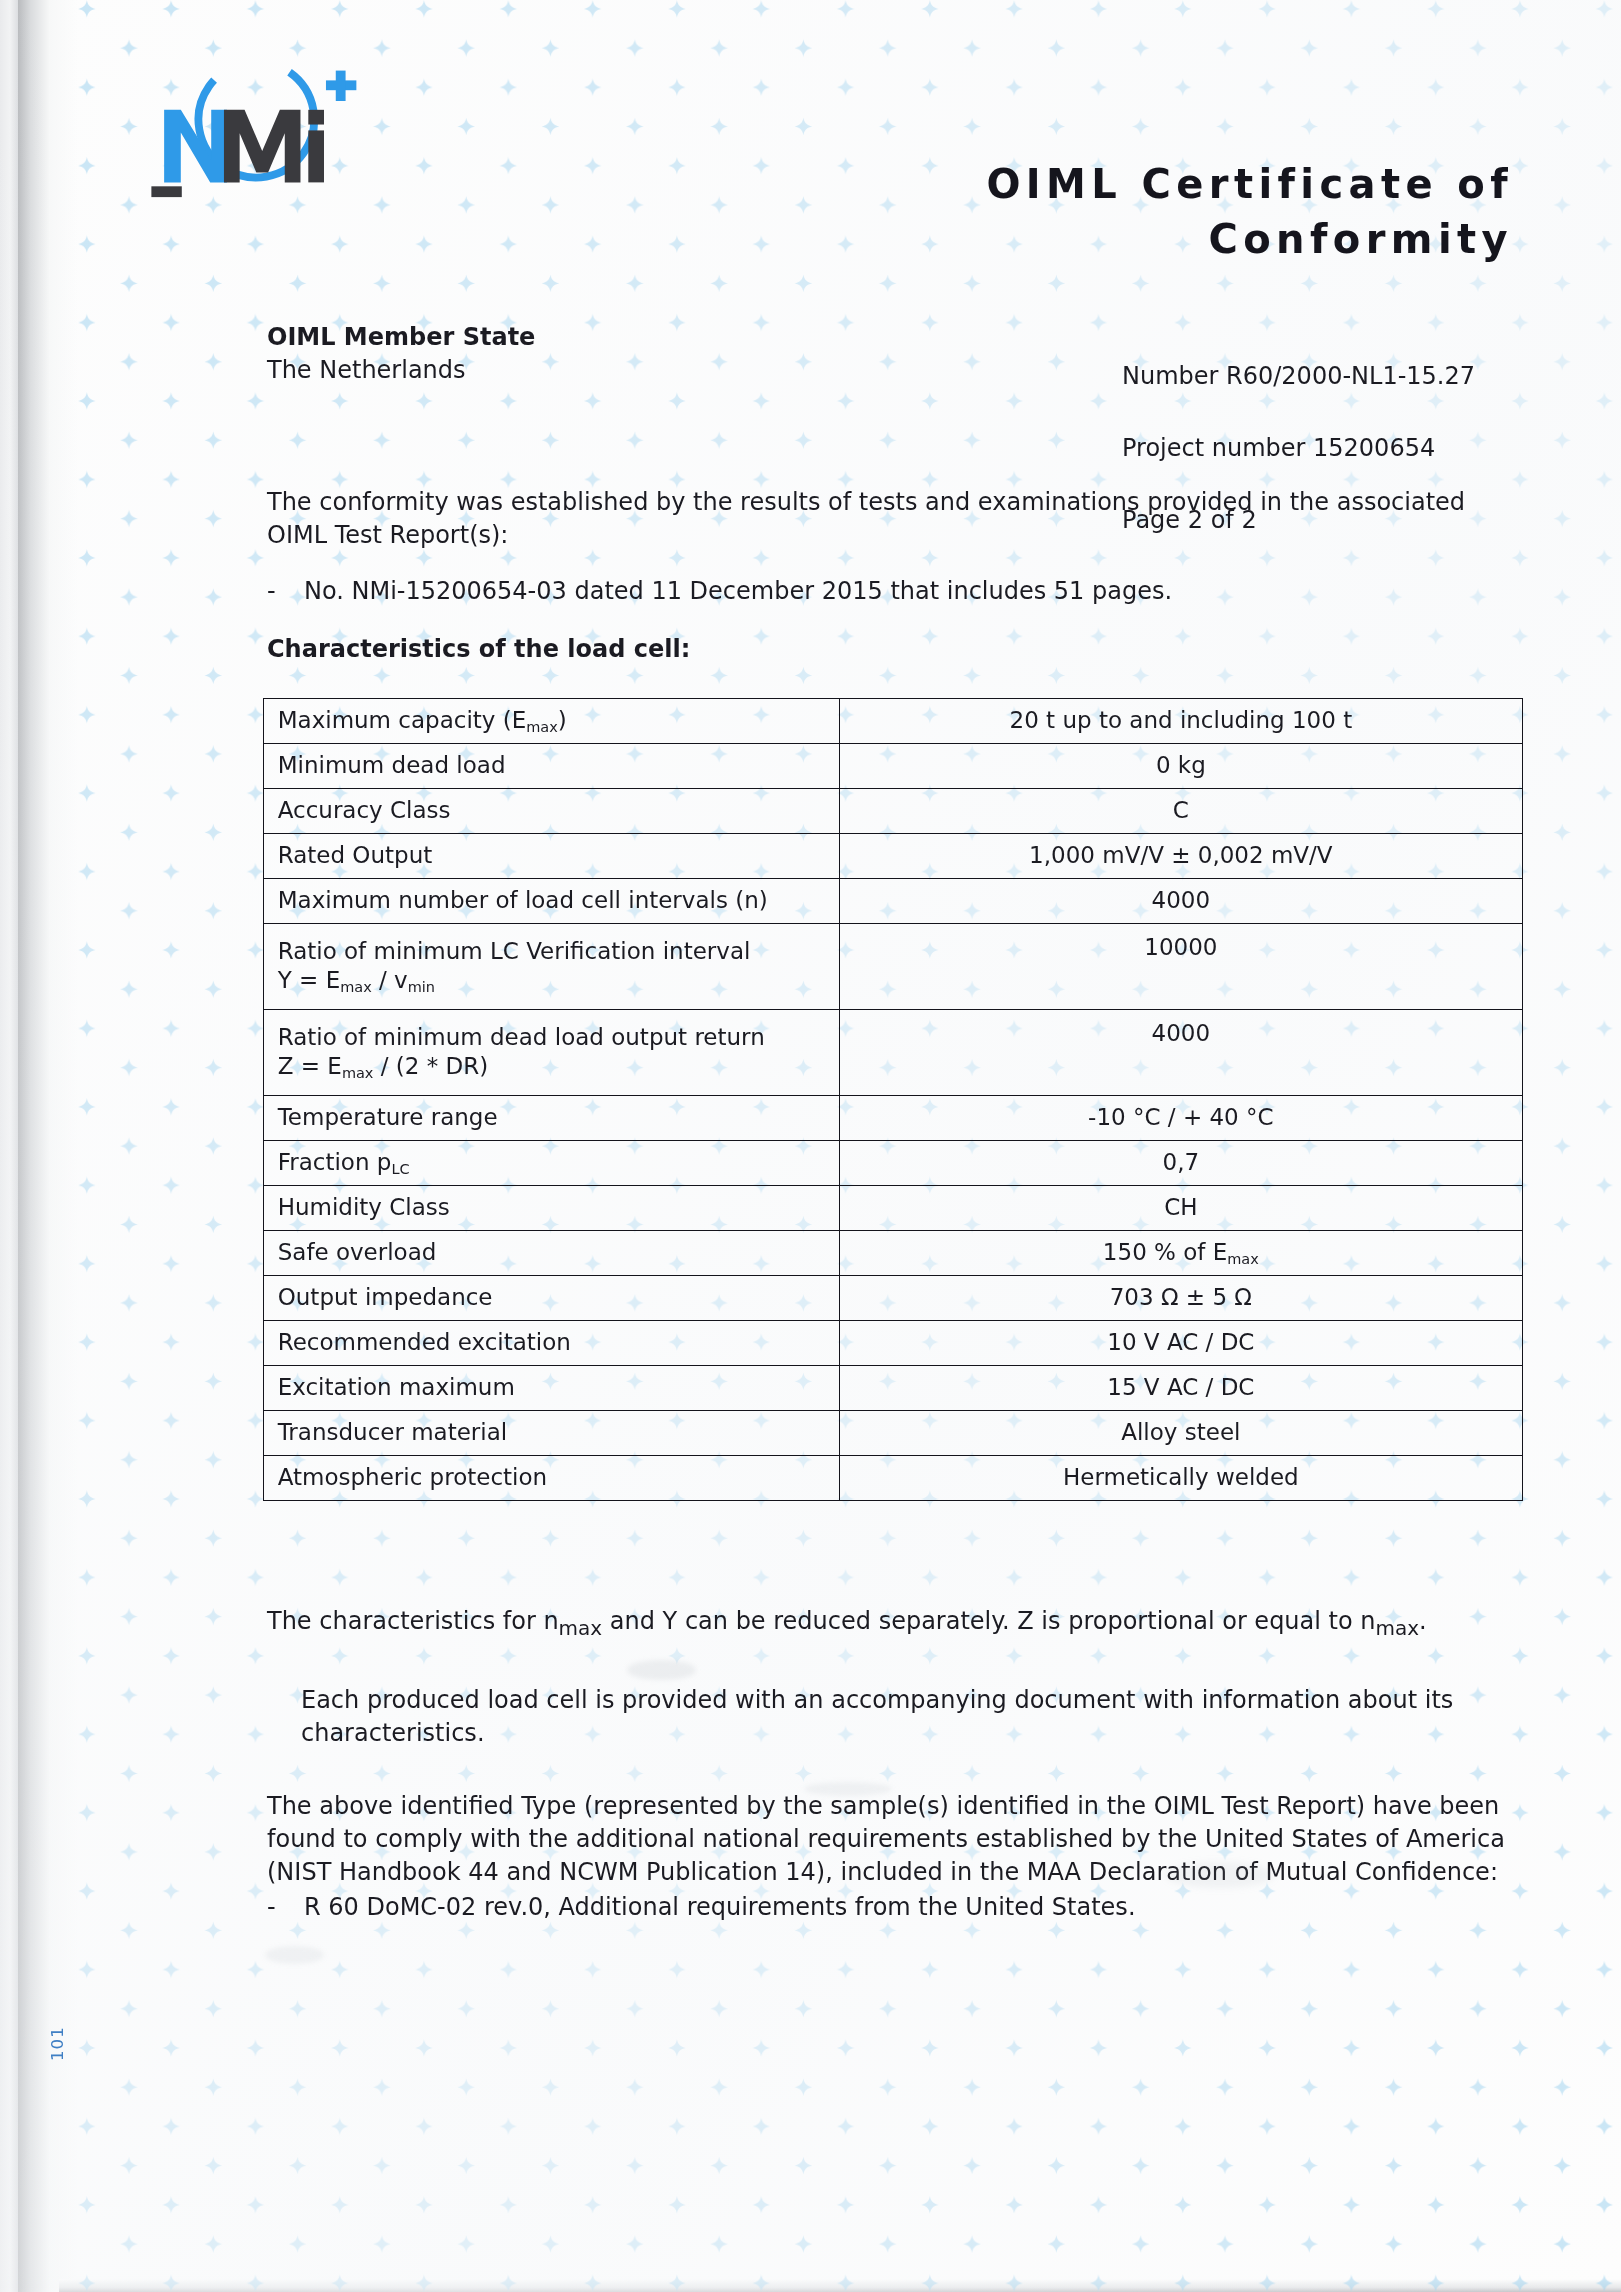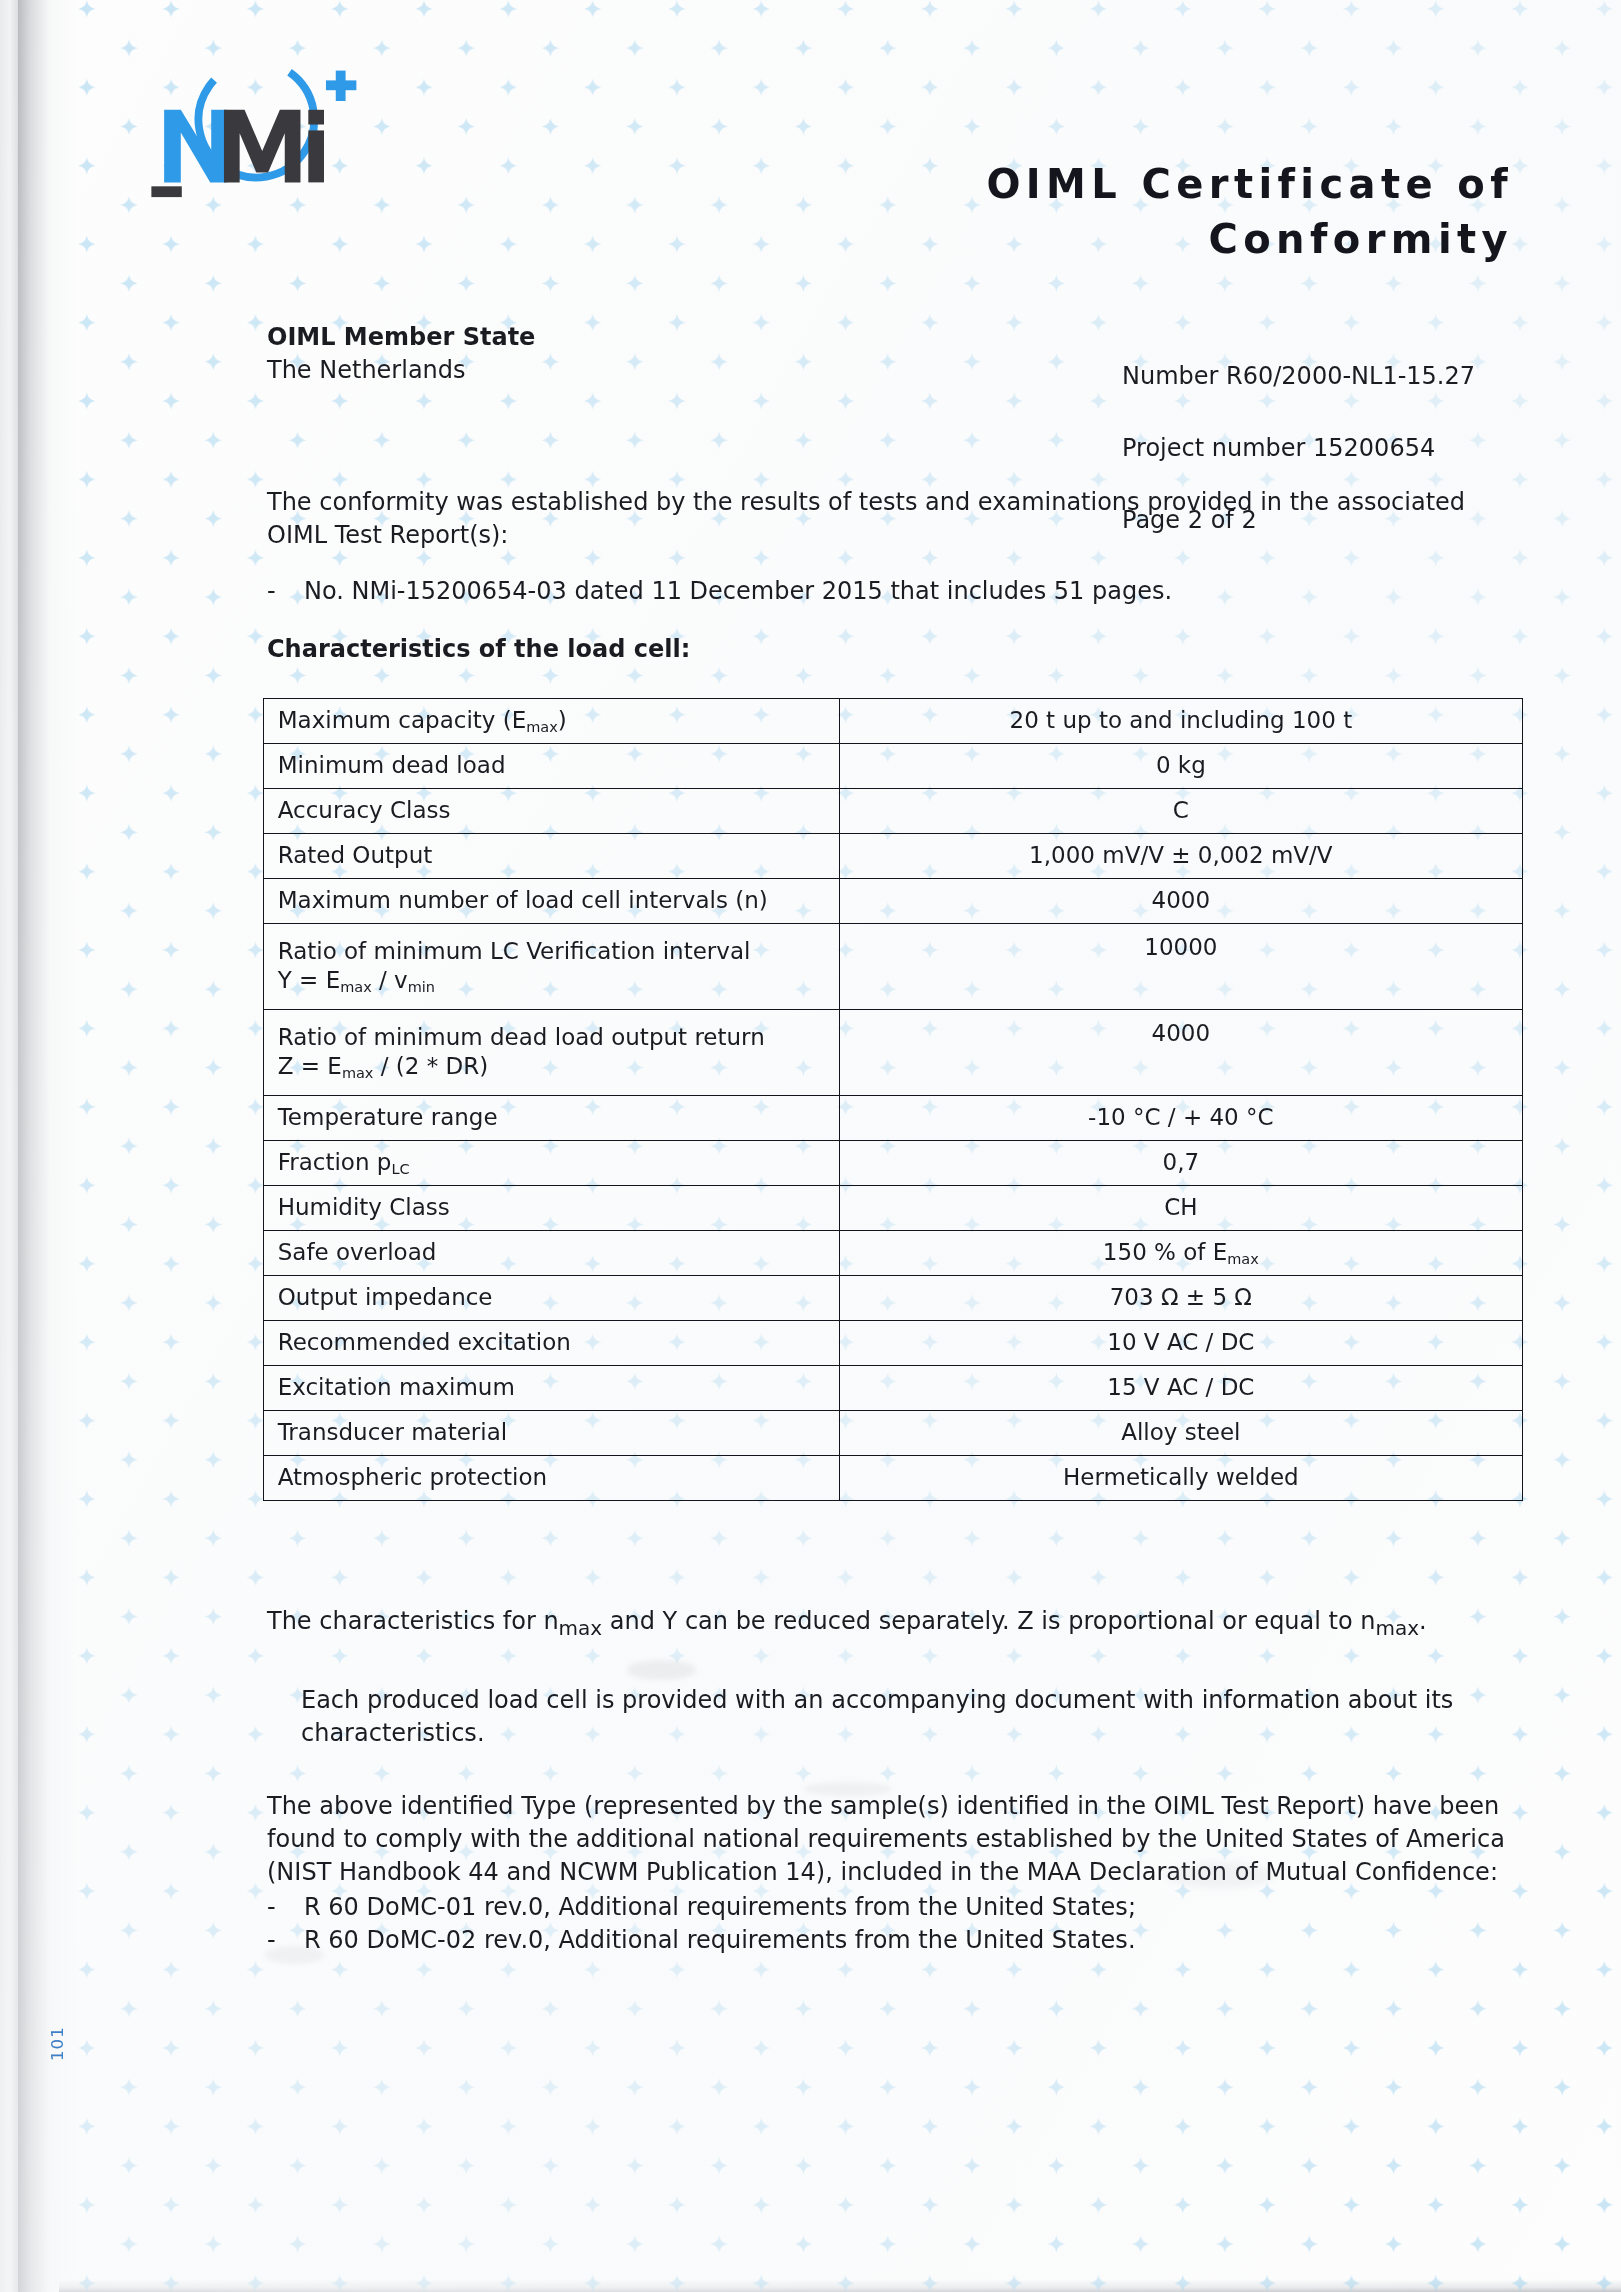--- a/index.html
+++ b/index.html
@@ -393,21 +393,20 @@
     <div class="para p-note1"><span>The characteristics for n</span><sub>max</sub><span> and Y can be reduced separately. Z is proportional or equal to n</span><sub>max</sub><span>.</span></div>
 
     <div class="para p-note2">Each produced load cell is provided with an accompanying document with information about its characteristics.</div>
 
     <div class="para p-note3">
       <span>The above identified Type (represented by the sample(s) identified in the OIML Test Report) have been found to comply with the additional national requirements established by the</span>
       <span>United States of America (NIST Handbook 44 and NCWM Publication 14), included in the MAA Declaration of Mutual Confidence:</span>
     </div>
 
     <div class="para p-bullets">
-      <span class="bline"><span class="dash">-</span><span>R 60 DoMC-01 rev.0, Additional requirements from the United States;</span></span>
       <span class="bline"><span class="dash">-</span><span>R 60 DoMC-02 rev.0, Additional requirements from the United States.</span></span>
     </div>
 
     <div class="page-code">101</div>
 
     <div class="smudge" style="left:627px; top:1660px; width:69px; height:19.6px; background:rgba(140,150,160,0.12); filter: blur(2.9px);"></div>
     <div class="smudge" style="left:1166px; top:1862px; width:108px; height:25.5px; background:rgba(150,160,170,0.10); filter: blur(3.9px);"></div>
     <div class="smudge" style="left:265px; top:1946px; width:59px; height:17.6px; background:rgba(150,160,170,0.10); filter: blur(2.9px);"></div>
     <div class="smudge" style="left:804px; top:1782px; width:88px; height:13.7px; background:rgba(150,160,170,0.10); filter: blur(2.9px);"></div>
 

